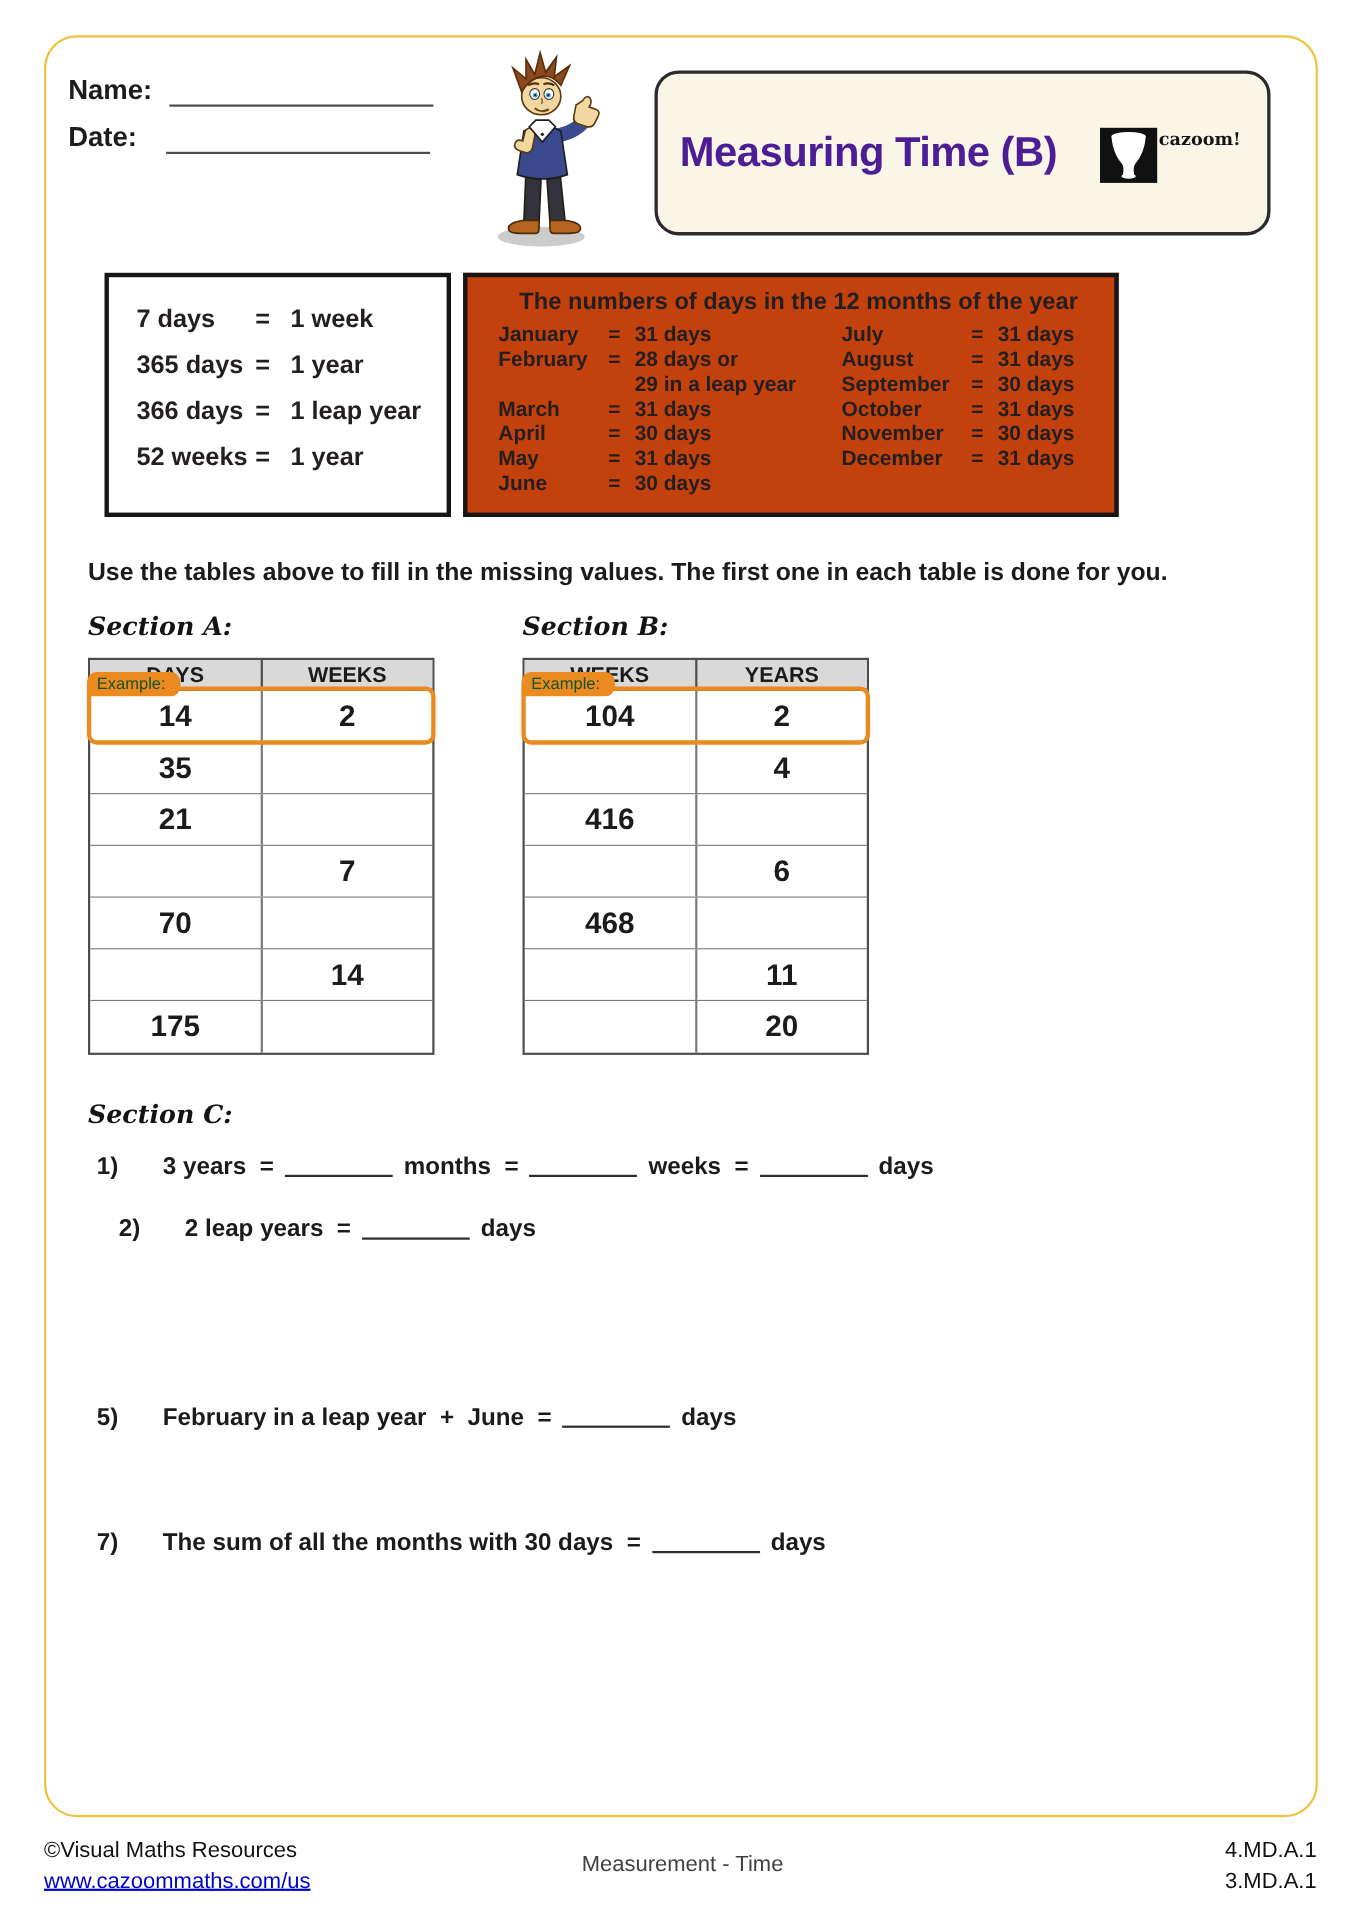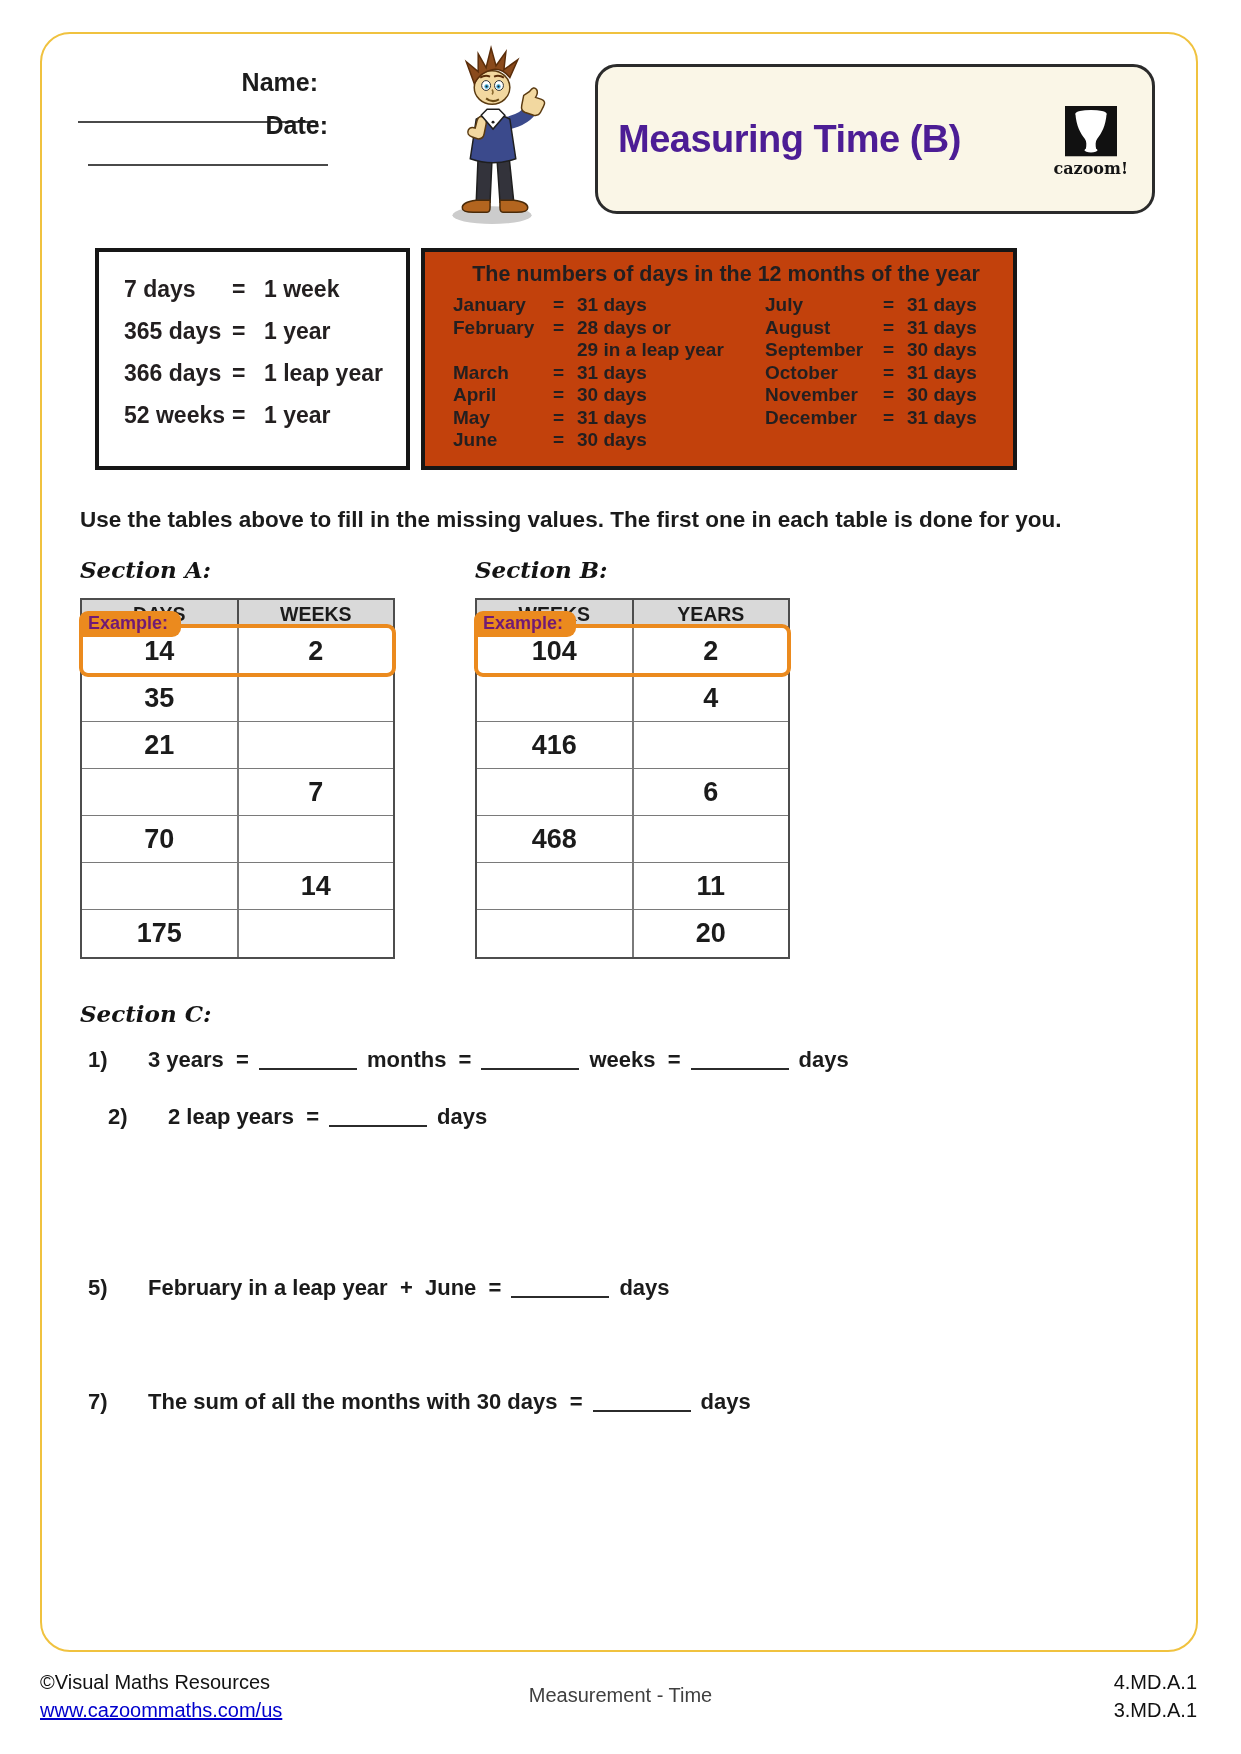--- a/index.html
+++ b/index.html
@@ -3,31 +3,31 @@
 <meta charset="utf-8">
 <style>
   * { box-sizing: border-box; margin: 0; padding: 0; }
   html,body { width:1241px; height:1754px; background:#ffffff; font-family:"Liberation Sans", sans-serif; color:#231F20; }
   .sheet { position:relative; width:1241px; height:1754px; overflow:hidden; }
 
   .page-border { position:absolute; left:40px; top:32px; width:1158px; height:1620px;
     border:2.5px solid #F0C23F; border-radius:30px; background:transparent; }
 
   
-  .hdr-row { position:absolute; display:flex; align-items:flex-end;flex-direction:column; }
+  .hdr-row { position:absolute; display:flex; align-items:flex-end; }
   .hdr-label { font-weight:bold; font-size:25px; color:#1c1c1c; }
   .write-line { display:inline-block; width:240px; border-bottom:2px solid #4a4a4a; height:26px; margin-left:16px; }
 
   .mascot { position:absolute; left:432px; top:40px; width:128px; height:188px; }
 
   .title-box { position:absolute; left:595px; top:64px; width:560px; height:150px;
     background:#FAF6E7; border:3px solid #2b2b2b; border-radius:22px;
     display:flex; align-items:center; justify-content:space-between; padding:0 24px 0 20px; }
   .page-title { font-weight:bold; font-size:38px; letter-spacing:-0.5px; color:#4c1d95; }
-  .logo-wrap { display:flex; flex-direction:column; align-items:center; margin-top:6px; }
+  .logo-wrap { display:flex; flex-direction:row; margin-top:6px; }
   .logo-text { font-family:"DejaVu Serif", serif; font-weight:bold; font-size:16px; color:#141414; margin-top:1px; }
 
   
   .facts-box { position:absolute; left:95px; top:248px; width:315px; height:222px;
     border:4px solid #161616; background:#fff; padding:24px 0 0 25px; }
   .fact-row { display:flex; align-items:baseline; height:42px; font-weight:bold; font-size:23px; }
   .fact-a { width:108px; }
   .fact-eq { width:32px; }
 
   .months-box { position:absolute; left:421px; top:248px; width:596px; height:222px;
@@ -53,22 +53,22 @@
   .th { flex:1; text-align:center; font-weight:bold; font-size:19.5px; line-height:28px; color:#1b1b1b; }
   .th + .th { border-left:2px solid #4d4d4d; }
   .trow { display:flex; height:47px; border-bottom:1.5px solid #7a7a7a; }
   .trow:last-child { border-bottom:none; }
   .td { flex:1; display:flex; align-items:center; justify-content:center;
     font-weight:bold; font-size:27px; color:#1b1b1b; }
   .td + .td { border-left:2px solid #7a7a7a; }
   .trow.example { position:relative; }
   .ex-frame { position:absolute; left:-3px; right:-3px; top:-4px; bottom:-3px;
     border:4px solid #EB8A1E; border-radius:9px; z-index:2; pointer-events:none; }
-  .ex-tag { position:absolute; top:-17px; left:-3px; z-index:3; background:#EB8A1E; color:#701a75;
-    font-size:18px; font-weight:bold; padding:2px 13px 3px 9px; border-radius:9px 9px 9px 0; }
+  .ex-tag { position:absolute; top:-17px; left:-3px; z-index:3; background:#EB8A1E; color:#14532d;
+    font-size:15px; font-weight:normal; padding:2px 13px 3px 9px; border-radius:9px 9px 9px 0; }
 
   
   .q-row { position:absolute; left:88px; width:1080px; font-weight:bold; font-size:22px; color:#1b1b1b; }
   .q-num { display:inline-block; width:60px; }
   .seg { white-space:pre; }
   .blank { display:inline-block; width:98px; height:6px; border-bottom:2.5px solid #2b2b2b;
     margin:0 10px; position:relative; top:3px; }
 
   
   .footer-left { position:absolute; left:40px; top:1668px; font-size:20px; line-height:28px; color:#111; }

